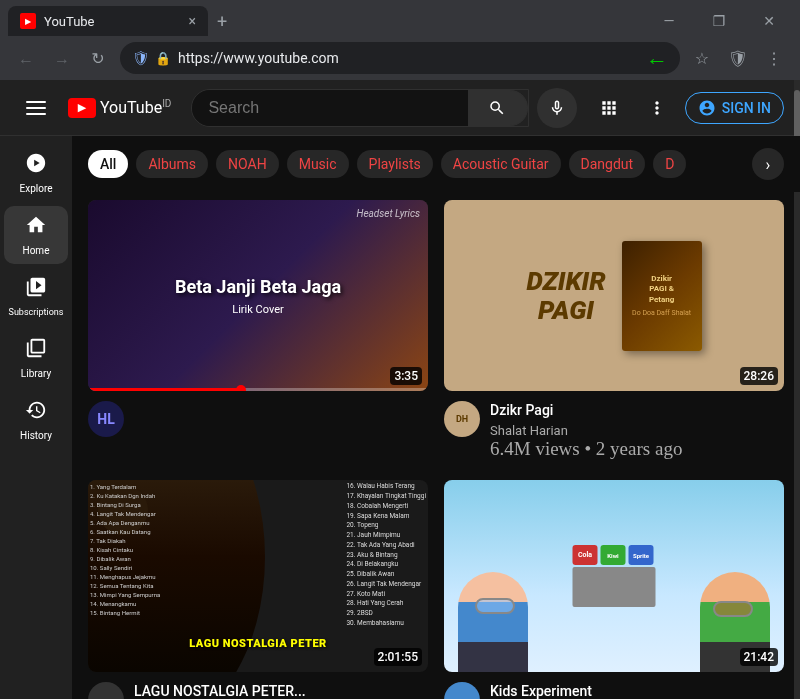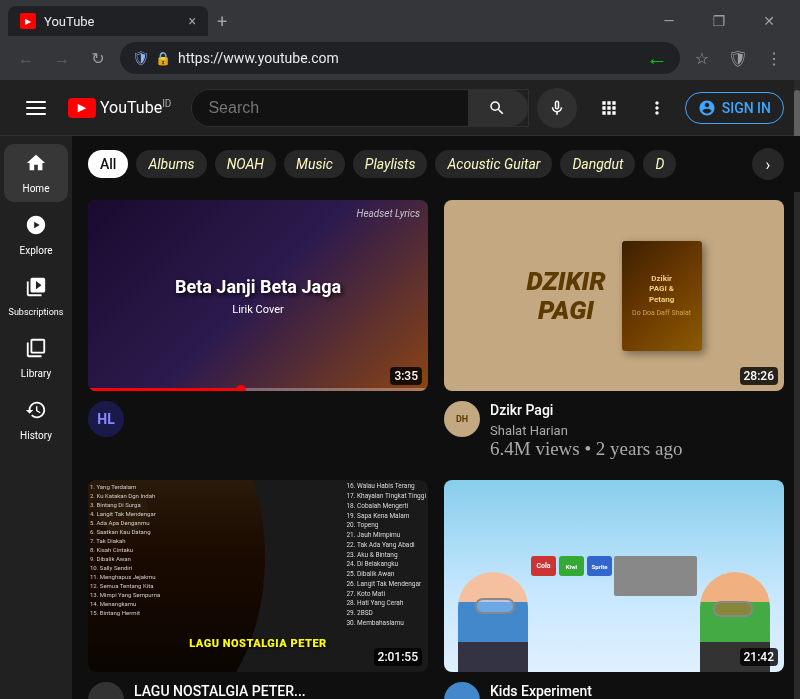--- a/index.html
+++ b/index.html
@@ -58,21 +58,21 @@
     
     .yt-content { flex: 1; overflow-y: auto; padding: 0; background: #0f0f0f; }
     .yt-content::-webkit-scrollbar { width: 6px; }
     .yt-content::-webkit-scrollbar-track { background: #0f0f0f; }
     .yt-content::-webkit-scrollbar-thumb { background: #606060; border-radius: 3px; }
 
     
     .filter-bar { display: flex; align-items: center; padding: 12px 16px; gap: 8px; overflow: hidden; flex-shrink: 0; position: sticky; top: 0; background: #0f0f0f; z-index: 10; }
     .filter-chip { border-radius: 20px; padding: 6px 12px; font-size: 14px; cursor: pointer; white-space: nowrap; flex-shrink: 0; }
     .filter-chip.active { background: #fff; color: #0f0f0f; font-weight: 500; }
-    .filter-chip.inactive { background: #272727; color: #fef9c3; font-style: italic; }
+    .filter-chip.inactive { background: #272727; color: #ef4444; }
     .chevron-right { width: 32px; height: 32px; background: #272727; border-radius: 50%; display: flex; align-items: center; justify-content: center; cursor: pointer; font-size: 16px; margin-left: auto; flex-shrink: 0; }
 
     
     .video-grid { display: grid; grid-template-columns: 1fr 1fr; gap: 16px; padding: 8px 16px 16px 16px; }
     .video-card { cursor: pointer; }
     .video-thumb { width: 100%; aspect-ratio: 16/9; border-radius: 8px; overflow: hidden; position: relative; background: #272727; }
     .duration-badge { position: absolute; bottom: 6px; right: 6px; background: rgba(0,0,0,0.8); color: #fff; font-size: 12px; font-weight: 500; padding: 2px 4px; border-radius: 4px; }
     .video-info { display: flex; gap: 10px; padding: 10px 0 4px 0; }
     .channel-avatar { width: 36px; height: 36px; border-radius: 50%; background: #555; flex-shrink: 0; display: flex; align-items: center; justify-content: center; font-size: 14px; font-weight: bold; color: #fff; }
     .video-details { flex: 1; }
@@ -182,35 +182,35 @@
             <path d="M12 2C6.48 2 2 6.48 2 12s4.48 10 10 10 10-4.48 10-10S17.52 2 12 2zm0 3c1.66 0 3 1.34 3 3s-1.34 3-3 3-3-1.34-3-3 1.34-3 3-3zm0 14.2c-2.5 0-4.71-1.28-6-3.22.03-1.99 4-3.08 6-3.08 1.99 0 5.97 1.09 6 3.08-1.29 1.94-3.5 3.22-6 3.22z"></path>
           </svg>
         <span>SIGN IN</span>
       </div>
     </div>
   </div>
 
   <div class="yt-body">
 
     <div class="yt-sidebar">
+      <div class="sidebar-item">
+        <span class="sidebar-icon">
+          <svg width="22" height="22" viewBox="0 0 24 24" fill="white">
+              <path d="M12 2C6.48 2 2 6.48 2 12s4.48 10 10 10 10-4.48 10-10S17.52 2 12 2zm-2 13.5v-7l6 3.5-6 3.5z"></path>
+            </svg>
+        </span>
+        <span class="sidebar-label">Explore</span>
+      </div>
       <div class="sidebar-item active">
         <span class="sidebar-icon">
           <svg width="22" height="22" viewBox="0 0 24 24" fill="white">
               <path d="M10 20v-6h4v6h5v-8h3L12 3 2 12h3v8z"></path>
             </svg>
         </span>
         <span class="sidebar-label">Home</span>
-      </div>
-      <div class="sidebar-item">
-        <span class="sidebar-icon">
-          <svg width="22" height="22" viewBox="0 0 24 24" fill="white">
-              <path d="M12 2C6.48 2 2 6.48 2 12s4.48 10 10 10 10-4.48 10-10S17.52 2 12 2zm-2 13.5v-7l6 3.5-6 3.5z"></path>
-            </svg>
-        </span>
-        <span class="sidebar-label">Explore</span>
       </div>
       <div class="sidebar-item">
         <span class="sidebar-icon">
           <svg width="22" height="22" viewBox="0 0 24 24" fill="white">
               <path d="M4 6H2v14c0 1.1.9 2 2 2h14v-2H4V6zm16-4H8c-1.1 0-2 .9-2 2v12c0 1.1.9 2 2 2h12c1.1 0 2-.9 2-2V4c0-1.1-.9-2-2-2zm-8 12.5v-9l6 4.5-6 4.5z"></path>
             </svg>
         </span>
         <span class="sidebar-label" style="font-size:9px;">Subscriptions</span>
       </div>
       <div class="sidebar-item">
@@ -344,21 +344,21 @@
               <div class="video-meta"></div>
             </div>
           </div>
         </div>
 
         <div class="video-card">
           <div class="video-thumb" style="background:linear-gradient(180deg,#87ceeb 0%,#c8e8ff 60%,#dff0ff 100%);display:flex;align-items:flex-end;justify-content:center;overflow:hidden;">
 
             <div style="width:100%;height:100%;position:relative;display:flex;align-items:flex-end;justify-content:space-around;padding-bottom:4px;">
 
-              <div style="position:absolute;left:50%;top:50%;transform:translate(-50%,-50%);display:flex;gap:2px;">
+              <div style="position:absolute;left:50%;top:50%;transform:translate(-50%,-50%);display:flex;flex-direction:column;gap:2px;">
                 <div style="display:flex;gap:3px;">
                   <div style="width:25px;height:20px;background:#cc3333;border-radius:3px;display:flex;align-items:center;justify-content:center;font-size:7px;font-weight:bold;color:white;">Cola</div>
                   <div style="width:25px;height:20px;background:#33aa33;border-radius:3px;display:flex;align-items:center;justify-content:center;font-size:6px;font-weight:bold;color:white;">Kiwi</div>
                   <div style="width:25px;height:20px;background:#3366cc;border-radius:3px;display:flex;align-items:center;justify-content:center;font-size:6px;font-weight:bold;color:white;">Sprite</div>
                 </div>
                 <div style="width:83px;height:40px;background:#888;border-radius:2px;"></div>
               </div>
 
               <div style="width:70px;height:100px;background:linear-gradient(to bottom,#f5c0a0 0 30%,#4488cc 30% 70%,#334 70%);border-radius:40px 40px 0 0;position:absolute;left:4%;bottom:0;"></div>
 

